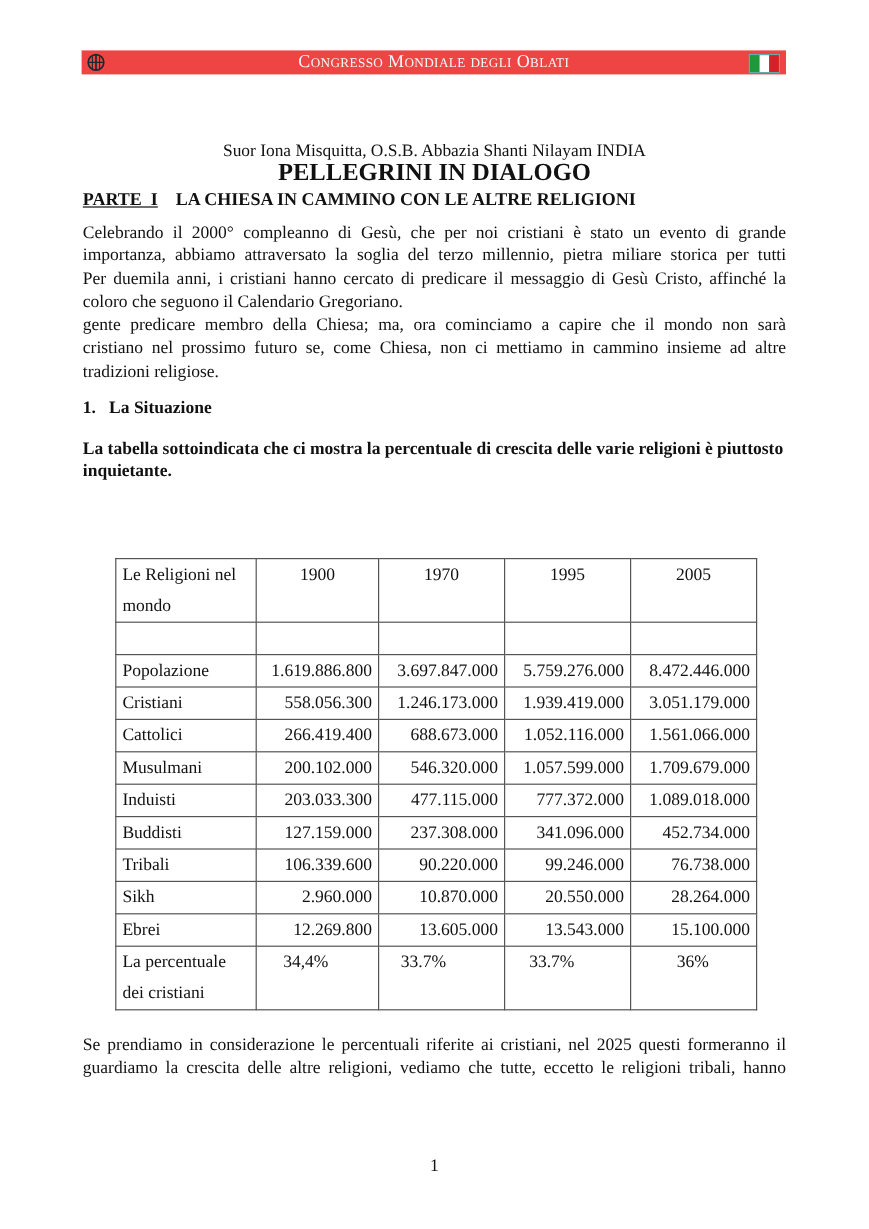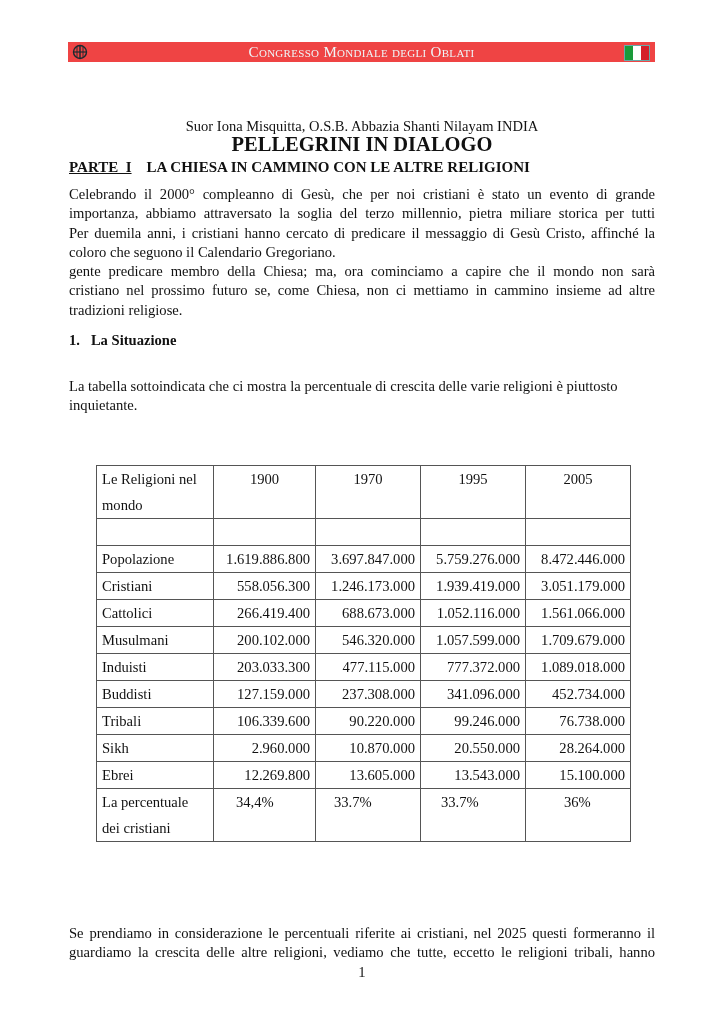--- a/index.html
+++ b/index.html
@@ -60,21 +60,21 @@
   <span class="line">importanza, abbiamo attraversato la soglia del terzo millennio, pietra miliare storica per tutti</span>
   <span class="line">Per duemila anni, i cristiani hanno cercato di predicare il messaggio di Gesù Cristo,  affinché  la</span>
   <span class="line last">coloro che seguono il Calendario Gregoriano.</span>
   <span class="line">gente predicare membro della Chiesa; ma, ora cominciamo a capire che il mondo non sarà</span>
   <span class="line">cristiano nel prossimo futuro se, come Chiesa, non ci mettiamo in cammino insieme ad altre</span>
   <span class="line last">tradizioni religiose.</span>
 </div>
 
 <div class="section" style="white-space:pre;">1.   La Situazione</div>
 
-<div class="para" style="top:377px;">
+<div class="para" style="top:365px;font-weight:bold;">
   <span class="line last">La tabella sottoindicata che ci mostra la percentuale di crescita delle varie religioni è piuttosto</span>
   <span class="line last">inquietante.</span>
 </div>
 
 <table>
   <tbody>
       <tr>
     <td class="name" style="height:52px;">
       <div>Le Religioni nel</div>
       <div>mondo</div>
@@ -160,18 +160,18 @@
       <div>dei cristiani</div>
     </td>
     <td class="pct" style="padding-left:22px;">34,4%</td>
     <td class="pct" style="padding-left:18px;">33.7%</td>
     <td class="pct" style="padding-left:20px;">33.7%</td>
     <td class="pct" style="padding-left:38px;">36%</td>
   </tr>
 </tbody>
   </table>
 
-<div class="para" style="top:924px;">
+<div class="para" style="top:862px;">
   <span class="line">Se prendiamo in considerazione le percentuali riferite ai cristiani, nel 2025 questi formeranno il</span>
   <span class="line">guardiamo la crescita delle altre religioni, vediamo che tutte, eccetto le religioni tribali, hanno</span>
 </div>
 
 <div class="pagenum">1</div>
 
 </body></html>

